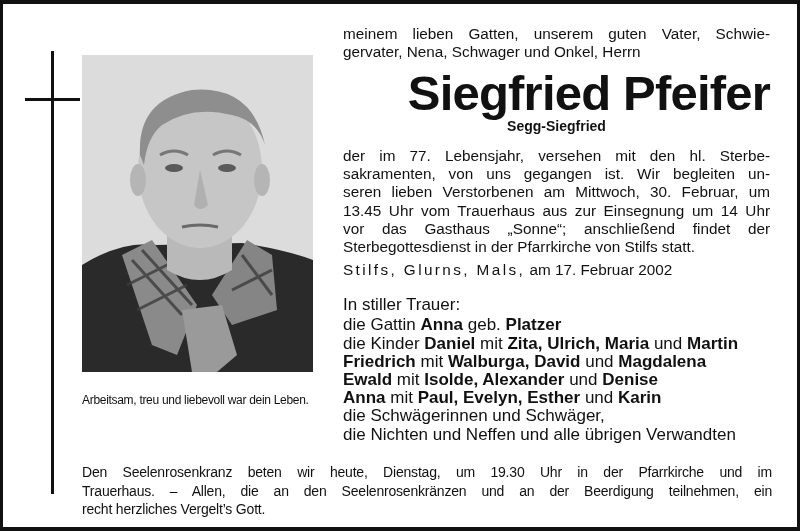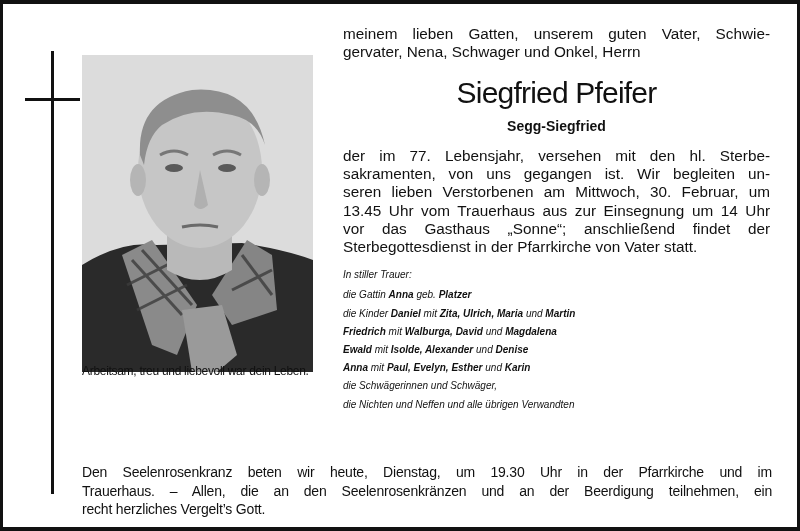--- a/index.html
+++ b/index.html
@@ -8,35 +8,35 @@
     .frame { position: absolute; left: 0; top: 0; width: 800px; height: 531px;
              box-sizing: border-box; border: 3px solid #111; border-top-width: 4px; border-bottom-width: 4px;
              background: #fff; }
     .cross-v { position: absolute; left: 51px; top: 51px; width: 3px; height: 443px; background: #111; }
     .cross-h { position: absolute; left: 25px; top: 98px; width: 55px; height: 3px; background: #111; }
 
     .photo { position: absolute; left: 82px; top: 55px; width: 231px; height: 317px;
              background: #dedede; overflow: hidden; }
     .photo svg { display: block; }
 
-    .caption { position: absolute; left: 82px; top: 364px; width: 240px;
+    .caption { position: absolute; left: 82px; top: 393px; width: 240px;
                font-size: 12px; line-height: 15px; color: #111; letter-spacing: -0.3px; }
     .caption div { white-space: nowrap; }
 
     .right { position: absolute; left: 343px; top: 25px; width: 427px; }
     .intro { font-size: 15.3px; line-height: 18px; text-align: justify; text-align-last: left; }
-    .name { font-size: 30px; font-weight: normal; text-align: center; letter-spacing: -0.8px;
+    .name { font-size: 49px; font-weight: bold; text-align: right; letter-spacing: -0.8px;
             margin-top: 10px; line-height: 44px; }
     .nick { font-size: 14px; font-weight: bold; text-align: center; margin-top: 2px; line-height: 18px; }
     .body-text { font-size: 15.3px; line-height: 18.2px; margin-top: 12px; }
     .line-j { text-align: justify; text-align-last: justify; white-space: nowrap; }
     .line-l { white-space: nowrap; }
     .dateline { font-size: 15.3px; margin-top: 5px; line-height: 18px; white-space: nowrap; }
     .dateline .spaced { letter-spacing: 2.4px; }
-    .mourners { margin-top: 10px; font-size: 10px; line-height: 18.2px; font-style: italic; }
+    .mourners { margin-top: 17px; font-size: 17px; line-height: 18.2px; }
     .mourners .label { margin-bottom: 2px; }
     .mourners div { white-space: nowrap; }
     .mourners b { font-weight: bold; }
 
     .footer { position: absolute; left: 82px; top: 463px; width: 690px;
               font-size: 14px; line-height: 18.5px; letter-spacing: -0.2px; }
     .footer .fj { text-align: justify; text-align-last: justify; white-space: nowrap; }
   </style>
 </head>
 <body>
@@ -97,23 +97,27 @@
 
   <div class="name">Siegfried Pfeifer</div>
   <div class="nick">Segg-Siegfried</div>
 
   <div class="body-text">
     <div class="line-j">der im 77. Lebensjahr, versehen mit den hl. Sterbe-</div>
     <div class="line-j">sakramenten, von uns gegangen ist. Wir begleiten un-</div>
     <div class="line-j">seren lieben Verstorbenen am Mittwoch, 30. Februar, um</div>
     <div class="line-j">13.45 Uhr vom Trauerhaus aus zur Einsegnung um 14 Uhr</div>
     <div class="line-j">vor das Gasthaus „Sonne“; anschließend findet der</div>
-    <div class="line-l">Sterbegottesdienst in der Pfarrkirche von Vater statt.</div>
+    <div class="line-l">Sterbegottesdienst in der Pfarrkirche von Stilfs statt.</div>
   </div>
 
+  <div class="dateline">
+    <span class="spaced">Stilfs, Glurns, Mals,</span>
+    <span>am 17. Februar 2002</span>
+  </div>
 
   <div class="mourners">
     <div class="label">In stiller Trauer:</div>
     <div>
       <span>die Gattin</span>
       <b>Anna</b>
       <span>geb.</span>
       <b>Platzer</b>
     </div>
     <div>

